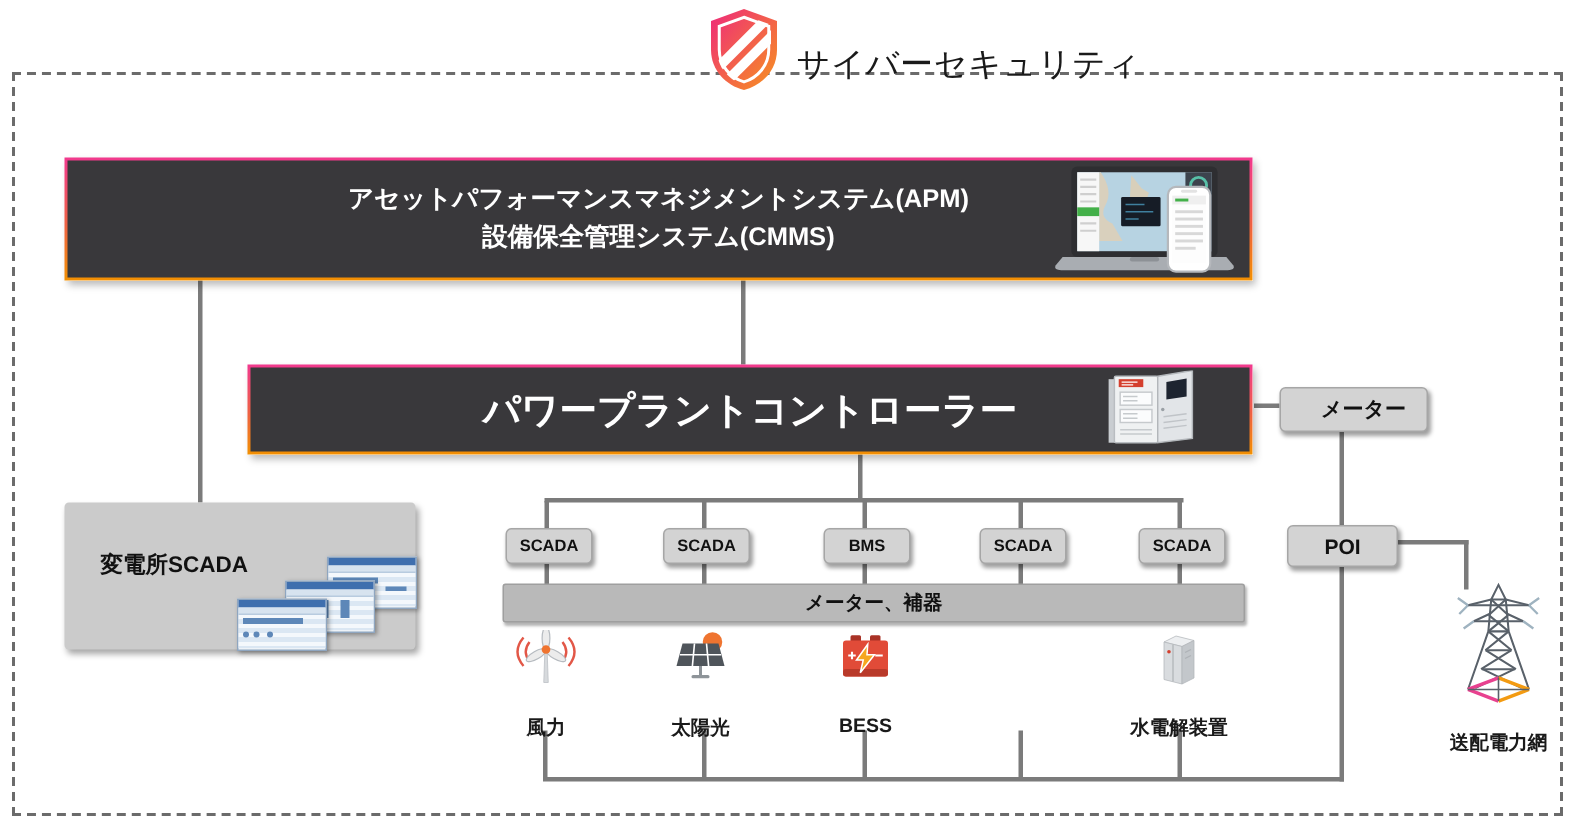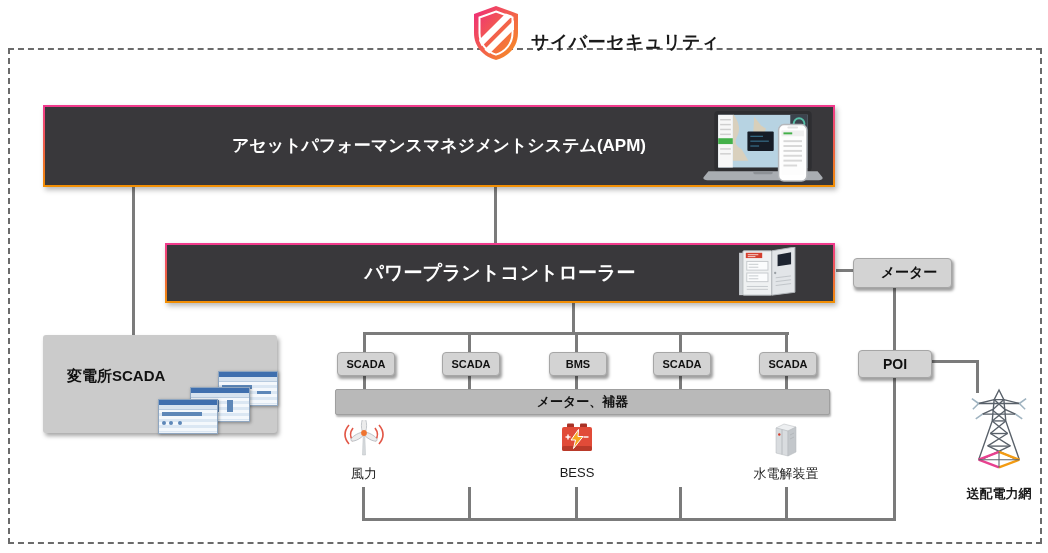--- a/index.html
+++ b/index.html
@@ -4,28 +4,28 @@
 <style>
   html,body{margin:0;padding:0;background:#ffffff;}
   #canvas{
     position:relative;width:1048px;height:553px;background:#ffffff;
     font-family:"Liberation Sans","DejaVu Sans",sans-serif;overflow:hidden;
   }
   
   .frame{position:absolute;left:8px;top:48px;width:1030px;height:492px;border:2px dashed #6b6b6b;z-index:0;}
   
   .badge{position:absolute;left:470px;top:5px;display:flex;align-items:center;gap:9px;z-index:6;}
-  .badge-label{font-size:18px;font-weight:bold;color:#1a1a1a;letter-spacing:.5px;padding-top:14px;}
+  .badge-label{font-size:22px;font-weight:normal;color:#1a1a1a;letter-spacing:.5px;padding-top:14px;}
   
   .gbar-wrap{position:absolute;background:linear-gradient(180deg,#f1398e 0%,#ee6242 55%,#f29002 100%);
     padding:2px;box-shadow:2px 3px 5px rgba(0,0,0,.28);z-index:3;}
   .gbar{width:100%;height:100%;background:#39383b;color:#ffffff;display:flex;flex-direction:column;
     align-items:center;justify-content:center;text-align:center;font-weight:bold;position:relative;}
   .apm-text{font-size:17px;line-height:1.45;}
-  .ppc-text{font-size:19px;}
+  .ppc-text{font-size:25px;}
   .bar-art{position:absolute;top:2px;}
   
   .node{position:absolute;background:#d3d3d3;border:1px solid #a6a6a6;border-radius:4px;
     box-shadow:1.5px 2.5px 3px rgba(0,0,0,.38);display:flex;align-items:center;justify-content:center;
     font-weight:bold;color:#111;z-index:3;}
   .node-sm{font-size:11px;}
   .node-md{font-size:14px;}
   .bus-bar{position:absolute;background:#b9b9b9;border:1px solid #9f9f9f;border-radius:2px;
     box-shadow:1px 2px 2px rgba(0,0,0,.3);display:flex;align-items:center;justify-content:center;
     font-weight:bold;font-size:13px;color:#111;z-index:3;}
@@ -36,21 +36,21 @@
   .mini-win{position:absolute;width:58px;height:33px;background:#eef3f8;border:1px solid #8fa6c0;
     box-shadow:1px 1px 3px rgba(0,0,0,.35);}
   .mini-win .tb{height:5px;background:#3f6fae;}
   .mini-win .mb{height:4px;background:#d7e3ef;border-bottom:1px solid #b8cbdf;}
   .mini-win .ct{height:22px;background:repeating-linear-gradient(180deg,#f4f8fc 0 3px,#dbe7f3 3px 6px);position:relative;}
   .mini-win .blk{position:absolute;background:#5d87b8;}
   
   .line{position:absolute;background:#7b7b7b;z-index:1;}
   
   .source{position:absolute;width:84px;display:flex;flex-direction:column;align-items:center;z-index:3;}
-  .source-label{margin-top:3px;font-size:13px;font-weight:normal;color:#1a1a1a;white-space:nowrap;}
+  .source-label{margin-top:13px;font-size:13px;font-weight:bold;color:#1a1a1a;white-space:nowrap;}
   .grid-item{position:absolute;left:955px;top:388px;width:88px;display:flex;flex-direction:column;align-items:center;z-index:3;}
   .grid-label{font-size:13px;font-weight:bold;color:#1a1a1a;white-space:nowrap;margin-top:1px;}
 </style>
 </head>
 <body>
 
 <div id="canvas">
 
   <div class="frame"></div>
 
@@ -99,20 +99,21 @@
   <div class="line" style="left:362px;top:518px;width:534px;height:3px;"></div>
   <div class="line" style="left:362px;top:487px;width:3px;height:31px;"></div>
   <div class="line" style="left:468px;top:487px;width:3px;height:31px;"></div>
   <div class="line" style="left:575px;top:487px;width:3px;height:31px;"></div>
   <div class="line" style="left:679px;top:487px;width:3px;height:31px;"></div>
   <div class="line" style="left:785px;top:487px;width:3px;height:31px;"></div>
 
   <div class="gbar-wrap" style="left:43px;top:105px;width:788px;height:78px;">
     <div class="gbar">
       <div class="apm-text">アセットパフォーマンスマネジメントシステム(APM)</div>
+      <div class="apm-text">設備保全管理システム(CMMS)</div>
       <span class="bar-art" style="right:6px;">
         <svg width="128" height="76" viewBox="0 0 128 78">
           <rect x="14" y="2" width="100" height="62" rx="4" fill="#2e2e31"></rect>
           <rect x="18" y="6" width="92" height="54" fill="#b7d3e2"></rect>
           <path d="M34 6 q9 13 3 23 q-4 8 5 12 l7 12 h-16 v-47 z" fill="#d9d0bd"></path>
           <path d="M55 8 l7 9 5 3 -3 9 7 7 -4 6 -9 -5 3 -7 -7 -6 z" fill="#d8cfba"></path>
           <rect x="18" y="6" width="15" height="54" fill="#f7f7f7"></rect>
           <g stroke="#cfcfcf" stroke-width="1.5">
               <line x1="20" y1="11" x2="31" y2="11"></line>
               <line x1="20" y1="16" x2="31" y2="16"></line>
@@ -266,20 +267,36 @@
           <ellipse cx="22" cy="5.5" rx="2.6" ry="7.5"></ellipse>
           <ellipse cx="22" cy="5.5" rx="2.6" ry="7.5" transform="rotate(120 22 13)"></ellipse>
           <ellipse cx="22" cy="5.5" rx="2.6" ry="7.5" transform="rotate(240 22 13)"></ellipse>
         </g>
         <circle cx="22" cy="13" r="2.9" fill="#ef7430"></circle>
       </svg>
     </span>
     <span class="source-label">風力</span>
   </div>
 
+  <div class="source" style="left:425px;top:420px;">
+    <span>
+      <svg width="44" height="38" viewBox="0 0 44 38">
+        <circle cx="30" cy="8" r="6.5" fill="#ef7430"></circle>
+        <polygon points="10,9 34,9 38,24 6,24" fill="#4f555b"></polygon>
+        <g stroke="#ffffff" stroke-width="1.1">
+          <line x1="18" y1="9" x2="16.6" y2="24"></line>
+            <line x1="26" y1="9" x2="27.4" y2="24"></line>
+          <line x1="8.3" y1="16.5" x2="35.7" y2="16.5"></line>
+        </g>
+        <rect x="21" y="24" width="2" height="6" fill="#8e9499"></rect>
+        <rect x="16" y="30" width="12" height="2.2" rx="1" fill="#8e9499"></rect>
+      </svg>
+    </span>
+    <span class="source-label">太陽光</span>
+  </div>
 
   <div class="source" style="left:535px;top:420px;">
     <span>
       <svg width="44" height="38" viewBox="0 0 44 38">
         <rect x="12" y="3.5" width="7" height="5" rx="1" fill="#a93226"></rect>
         <rect x="25" y="3.5" width="7" height="5" rx="1" fill="#a93226"></rect>
         <rect x="7" y="7" width="30" height="24" rx="2" fill="#e14b38"></rect>
         <rect x="7" y="26" width="30" height="5" rx="2" fill="#b93a2a"></rect>
         <g stroke="#ffffff" stroke-width="1.4">
           <line x1="10.5" y1="17" x2="15.5" y2="17"></line>

